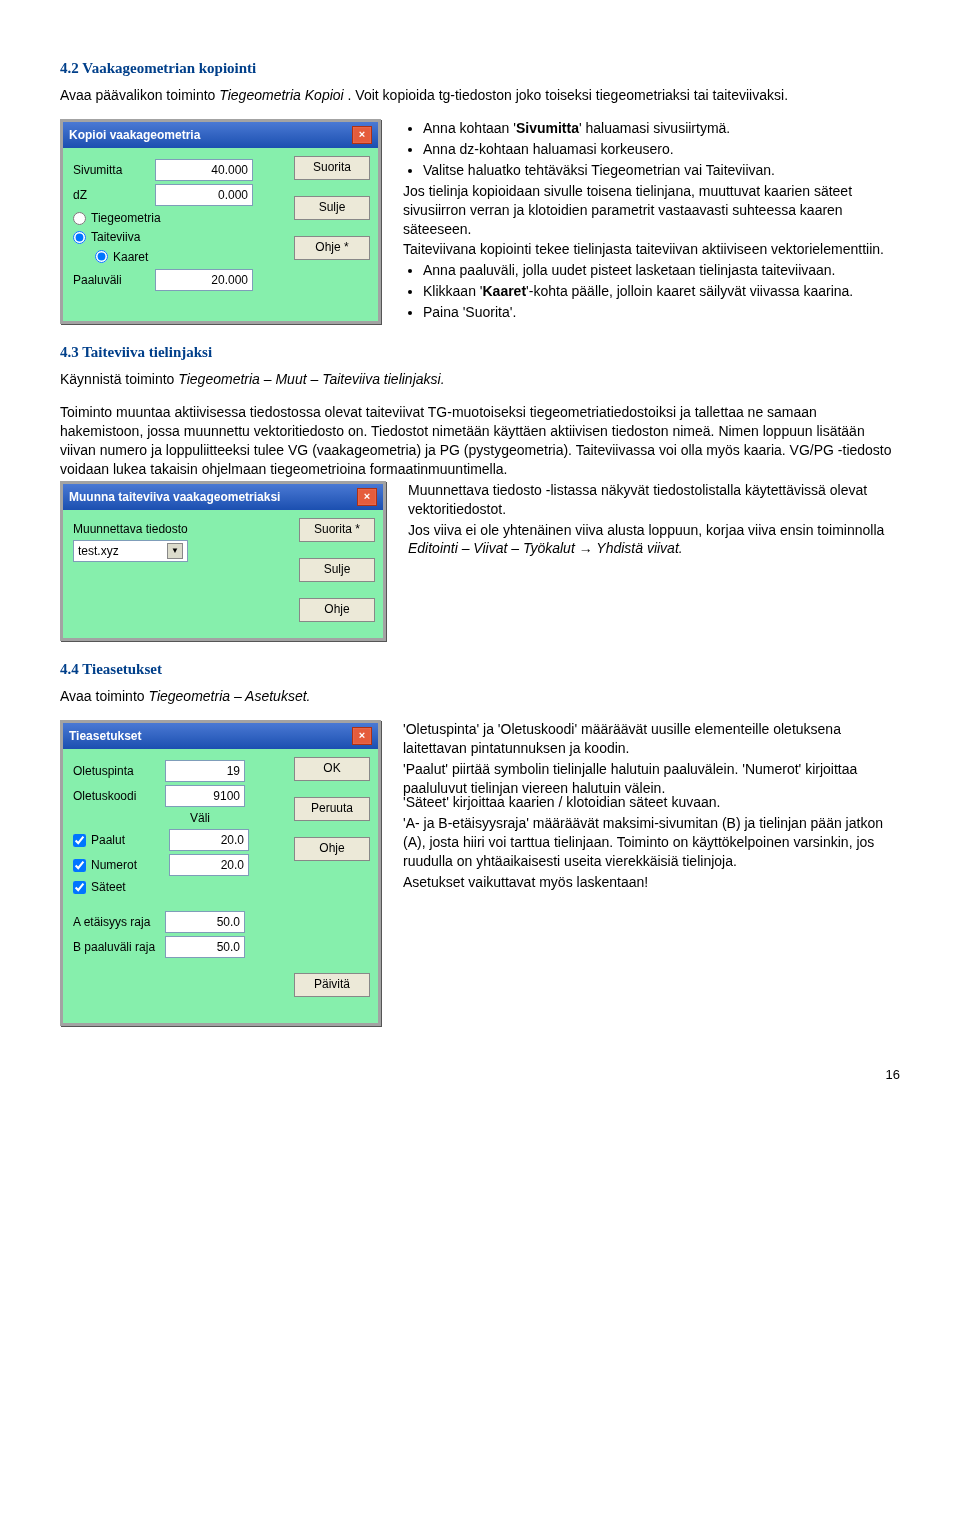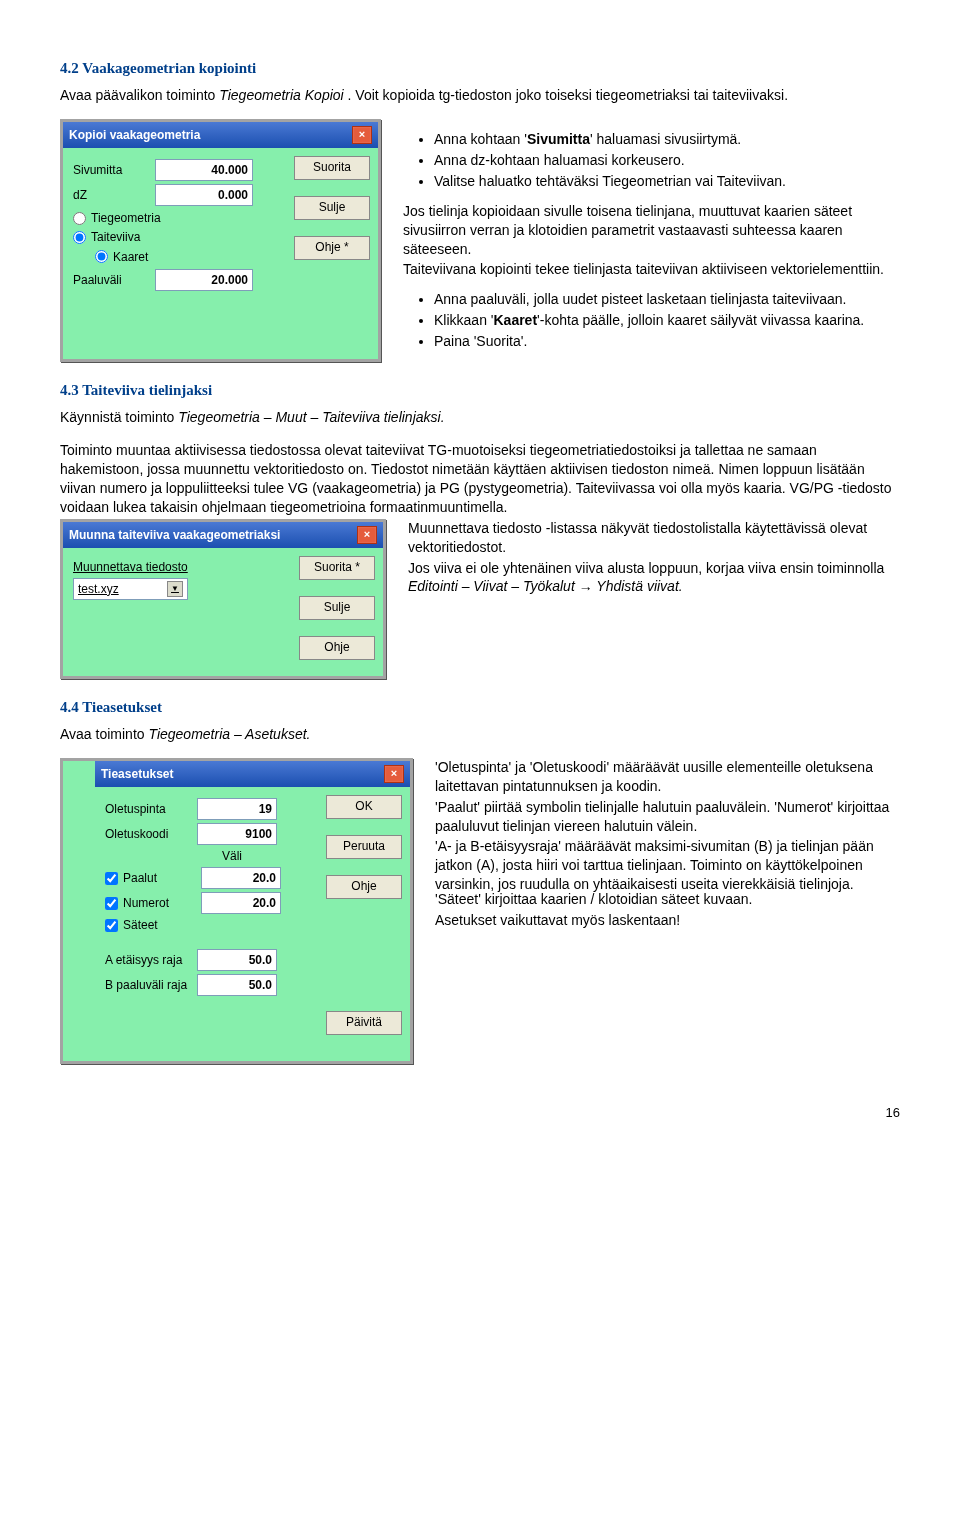--- a/index.html
+++ b/index.html
@@ -24,21 +24,21 @@
   }
   .row {
     display: flex;
     gap: 22px;
     margin-bottom: 14px;
   }
   .col-right {
     flex: 1;
   }
   .bullets {
-    margin: 11px;
+    margin: 0;
     padding-left: 20px;
   }
   .bullets li { margin-bottom: 2px; }
   .plain-para { margin: 2px 0; }
   .italic { font-style: italic; }
   .bold { font-weight: bold; }
 
   
   .dlg {
     background: #86efac;
@@ -76,21 +76,21 @@
     margin: 3px 0;
   }
   .fld label { width: 82px; }
   .fld .inp, .fld .sel {
     border: 1px solid #7f9db9;
     background: #fff;
     height: 18px;
     padding: 1px 4px;
     font-size: 12px;
   }
-  .fld .inp { width: 88px; text-align: right; font-weight: bold; }
+  .fld .inp { width: 88px; text-align: right; }
   .radio-set { margin: 4px 0 4px 0; }
   .radio-row { display:flex; align-items:center; gap:5px; margin:3px 0; }
   .radio-row.sub { padding-left: 22px; }
   .radio-row input[type=radio], .chk input[type=checkbox] { margin:0; }
   .btncol {
     float: right;
     width: 74px;
     margin-left: 8px;
   }
   .btn {
@@ -115,21 +115,21 @@
   .dlg2 .fld label { width: 130px; }
   .dlg2 .sel {
     width: 105px; display:flex; align-items:center; justify-content:space-between;
   }
   .dlg2 .sel .arrow {
     width:14px; height:14px; background:#dcdccc; border:1px solid #888;
     display:flex; align-items:center; justify-content:center; font-size:8px;
   }
 
   
-  .dlg3 { width: 315px; padding-left: 32px; }
+  .dlg3 { width: 315px; }
   .dlg3 .fld label { width: 92px; }
   .dlg3 .fld .mid { width:46px; display:inline-block; text-align:left; }
   .dlg3 .inp { width: 70px; }
   .spacer10 { height:10px; }
 
   .page-num {
     text-align: right;
     font-size: 13px;
     margin-top: 40px;
   }
@@ -225,21 +225,21 @@
       <span>Muunna taiteviiva vaakageometriaksi</span>
       <div class="dlg-close">×</div>
     </div>
     <div class="dlg-body">
       <div class="btncol">
         <div class="btn">Suorita *</div>
         <div class="btn">Sulje</div>
         <div class="btn">Ohje</div>
       </div>
       <div>
-        <div class="fld" style="flex-direction:column;align-items:flex-start;gap:3px;text-decoration:underline;">
+        <div class="fld" style="flex-direction:column;align-items:flex-start;gap:3px;">
           <label style="width:auto">Muunnettava tiedosto</label>
           <div class="sel">
             <span>test.xyz</span>
             <span class="arrow">▼</span>
           </div>
         </div>
       </div>
     </div>
   </div>
 
@@ -311,19 +311,19 @@
           <input class="inp" value="50.0" style="">
         </div>
       </div>
       <div style="clear:both"></div>
     </div>
   </div>
 
   <div class="col-right">
     <p class="plain-para" style="margin-top:0">'Oletuspinta' ja 'Oletuskoodi' määräävät uusille elementeille oletuksena laitettavan pintatunnuksen ja koodin.</p>
     <p class="plain-para">'Paalut' piirtää symbolin tielinjalle halutuin paaluvälein. 'Numerot' kirjoittaa paaluluvut tielinjan viereen halutuin välein.</p>
+    <p class="plain-para" style="margin-top:-6px">'Säteet' kirjoittaa kaarien / klotoidian säteet kuvaan.</p>
     <p class="plain-para">'A- ja B-etäisyysraja' määräävät maksimi-sivumitan (B) ja tielinjan pään jatkon (A), josta hiiri voi tarttua tielinjaan. Toiminto on käyttökelpoinen varsinkin, jos ruudulla on yhtäaikaisesti useita vierekkäisiä tielinjoja.</p>
-    <p class="plain-para" style="margin-top:-6px">'Säteet' kirjoittaa kaarien / klotoidian säteet kuvaan.</p>
     <p class="plain-para">Asetukset vaikuttavat myös laskentaan!</p>
   </div>
 </div>
 
 <div class="page-num">16</div>
 
 </body></html>

